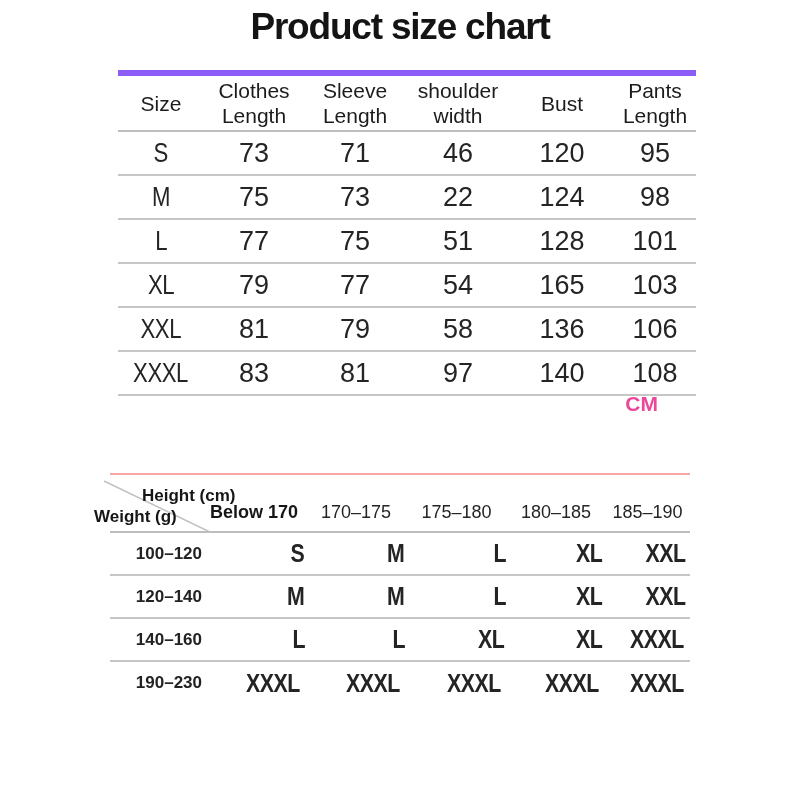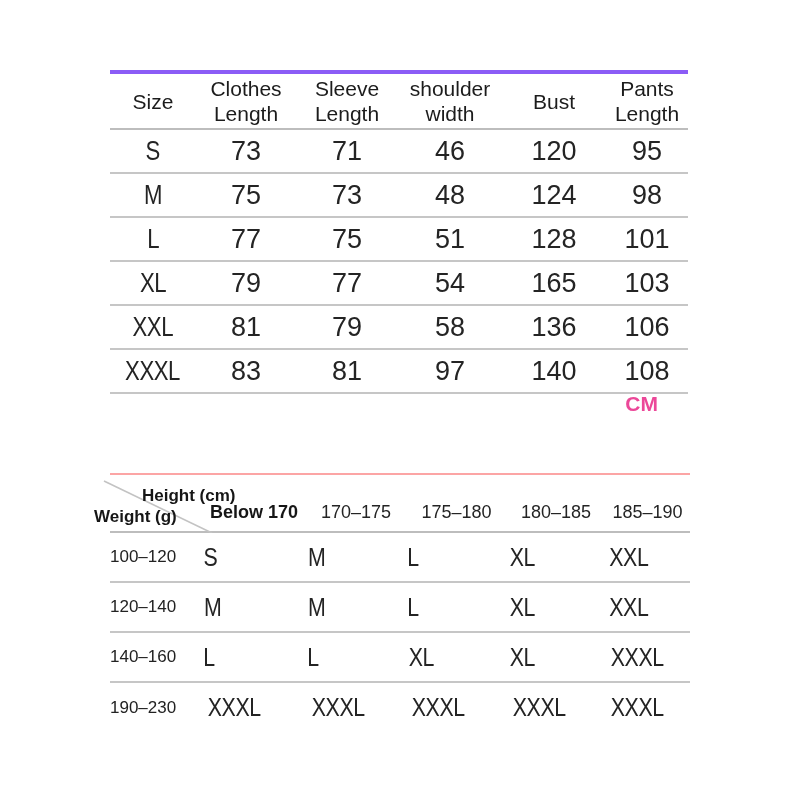--- a/index.html
+++ b/index.html
@@ -9,22 +9,22 @@
 
   .page-title {
     position:absolute; top:6px; left:0; right:0;
     text-align:center; font-size:37px; font-weight:700;
     letter-spacing:-1.2px; color:#141414;
   }
 
   table { border-collapse:collapse; table-layout:fixed; }
 
   
-  .t1 { position:absolute; left:110px; top:70px; width:578px;
-        border-top:4px solid #8b5cf6; }
+  .t1 { position:absolute; left:118px; top:70px; width:578px;
+        border-top:6px solid #8b5cf6; }
   .t1 th {
     height:54px; vertical-align:middle; text-align:center;
     font-weight:400; font-size:21px; line-height:25px; color:#1c1c1c;
     border-bottom:2px solid #bdbdbd; padding:2px 0;
   }
   .t1 td {
     height:44px; vertical-align:middle; text-align:center;
     font-size:27px; color:#242424;
     border-bottom:2px solid #c6c6c6;
   }
@@ -41,43 +41,45 @@
   
   .t2-wrap { position:absolute; left:110px; top:473px; width:580px; }
   .t2 { width:580px; border-top:2px solid #fca5a5; }
   .t2 th {
     height:58px; vertical-align:bottom; text-align:center;
     font-weight:400; font-size:18px; color:#242424;
     border-bottom:2px solid #bdbdbd; padding-bottom:8px;
   }
   .t2 th.b { font-weight:700; color:#161616;margin-top:24px; }
   .t2 td {
-    height:50px; vertical-align:middle; text-align:left;
+    height:43px; vertical-align:middle; text-align:right;
     font-size:26px; color:#242424;
     border-bottom:2px solid #c6c6c6;
+    font-weight:bold;
   }
   .t2 tbody tr:last-child td { border-bottom:none; }
   .t2 td.wlabel { font-size:17px; color:#222222; }
 
   .diag-cell { position:relative; overflow:visible; }
   .diag-svg { position:absolute; left:-8px; top:0; width:112px; height:58px; pointer-events:none; }
   .axis-height {
     position:absolute; left:32px; top:11px; white-space:nowrap;
     font-weight:700; font-size:17px; color:#161616;
   }
   .axis-weight {
     position:absolute; left:-16px; top:32px; white-space:nowrap;
     font-weight:700; font-size:17px; color:#161616;
   }
 </style>
 </head>
 <body>
 
 <div class="canvas">
 
+  <h1 class="page-title">Product size chart</h1>
 
   <table class="t1">
     <colgroup>
       <col style="width:86px">
         <col style="width:100px">
         <col style="width:102px">
       <col style="width:104px">
         <col style="width:104px">
         <col style="width:82px">
     </colgroup>
@@ -97,21 +99,21 @@
         <td>73</td>
         <td>71</td>
         <td>46</td>
         <td>120</td>
         <td>95</td>
       </tr>
       <tr>
         <td><span class="szv">M</span></td>
         <td>75</td>
         <td>73</td>
-        <td>48</td>
+        <td>22</td>
         <td>124</td>
         <td>98</td>
       </tr>
       <tr>
         <td><span class="szv">L</span></td>
         <td>77</td>
         <td>75</td>
         <td>51</td>
         <td>128</td>
         <td>101</td>

